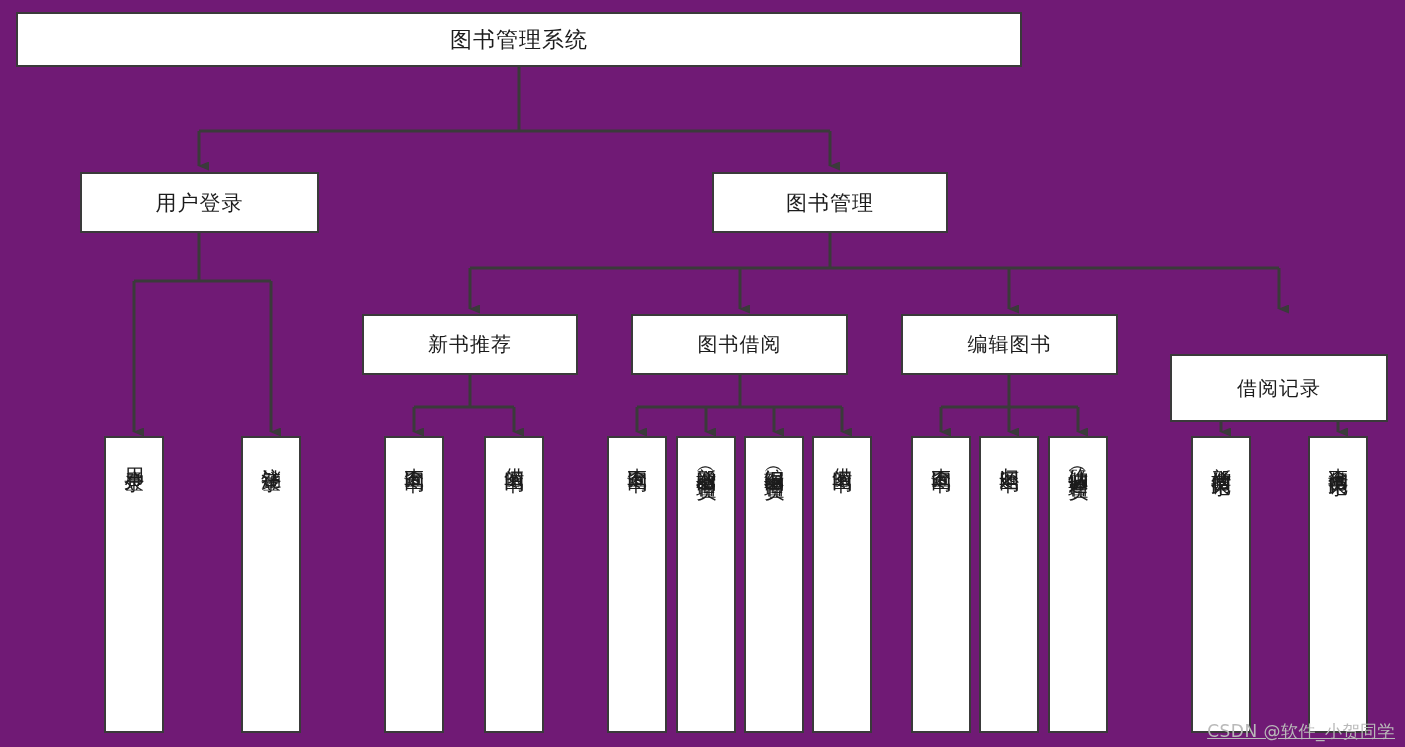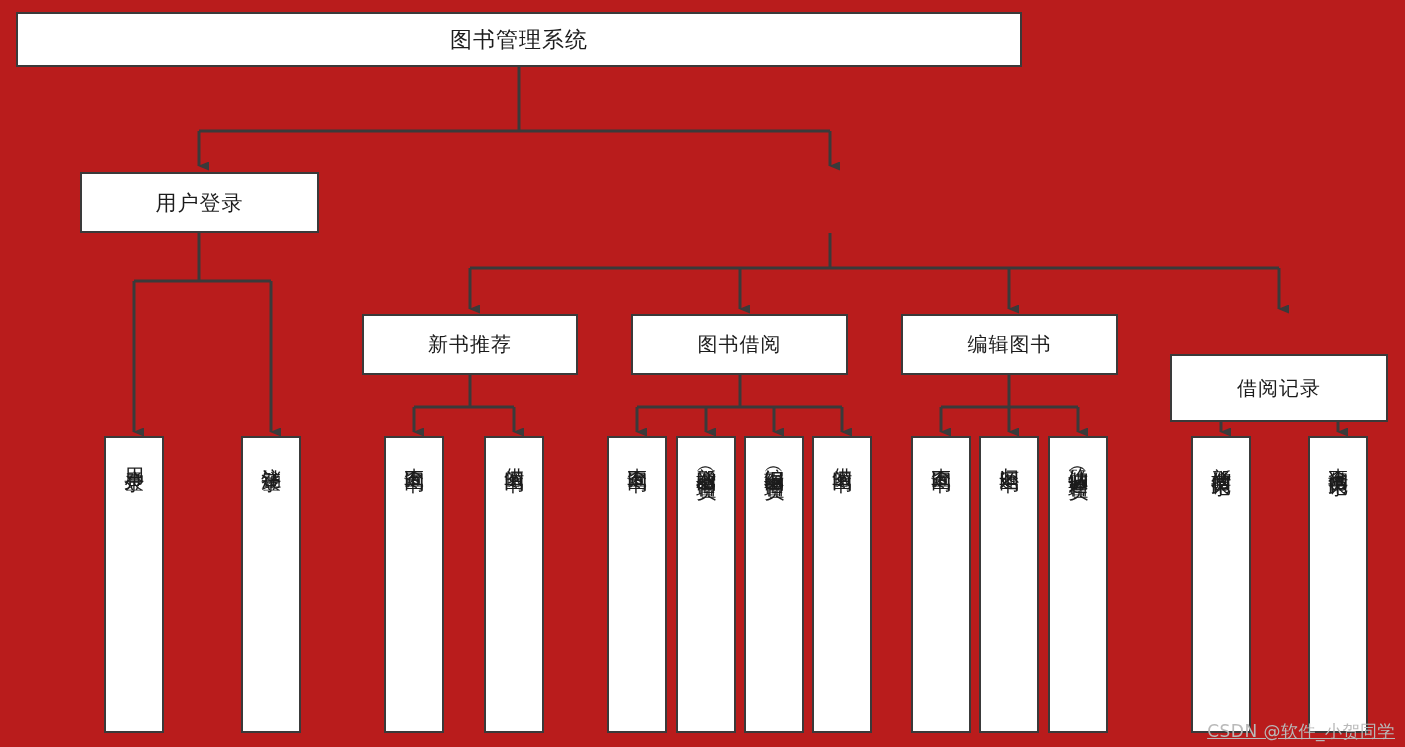--- a/index.html
+++ b/index.html
@@ -5,21 +5,21 @@
 <style>
   html,body{margin:0;padding:0;background:#ffffff;}
   body{
     font-family:"DejaVu Sans","Liberation Sans",sans-serif;
     -webkit-font-smoothing:antialiased;
   }
   #canvas{
     position:relative;
     width:1405px;
     height:747px;
-    background:#b91c1c;
+    background:#701a75;
     overflow:hidden;
   }
   
   #edges{
     position:absolute;
     left:0; top:0;
     width:1405px; height:747px;
     pointer-events:none;
   }
   
@@ -128,20 +128,23 @@
   </svg>
 
   <div class="node root" style="left:16px;top:12px;width:1006px;height:55px;">
     <span class="lbl">图书管理系统</span>
   </div>
 
   <div class="node h2" style="left:80px;top:172px;width:239px;height:61px;">
     <span class="lbl">用户登录</span>
   </div>
 
+  <div class="node h2" style="left:712px;top:172px;width:236px;height:61px;">
+    <span class="lbl">图书管理</span>
+  </div>
 
   <div class="node h3" style="left:362px;top:314px;width:216px;height:61px;align-items:center;">
     <span class="lbl">新书推荐</span>
   </div>
 
   <div class="node h3" style="left:631px;top:314px;width:217px;height:61px;align-items:center;">
     <span class="lbl">图书借阅</span>
   </div>
 
   <div class="node h3" style="left:901px;top:314px;width:217px;height:61px;">

